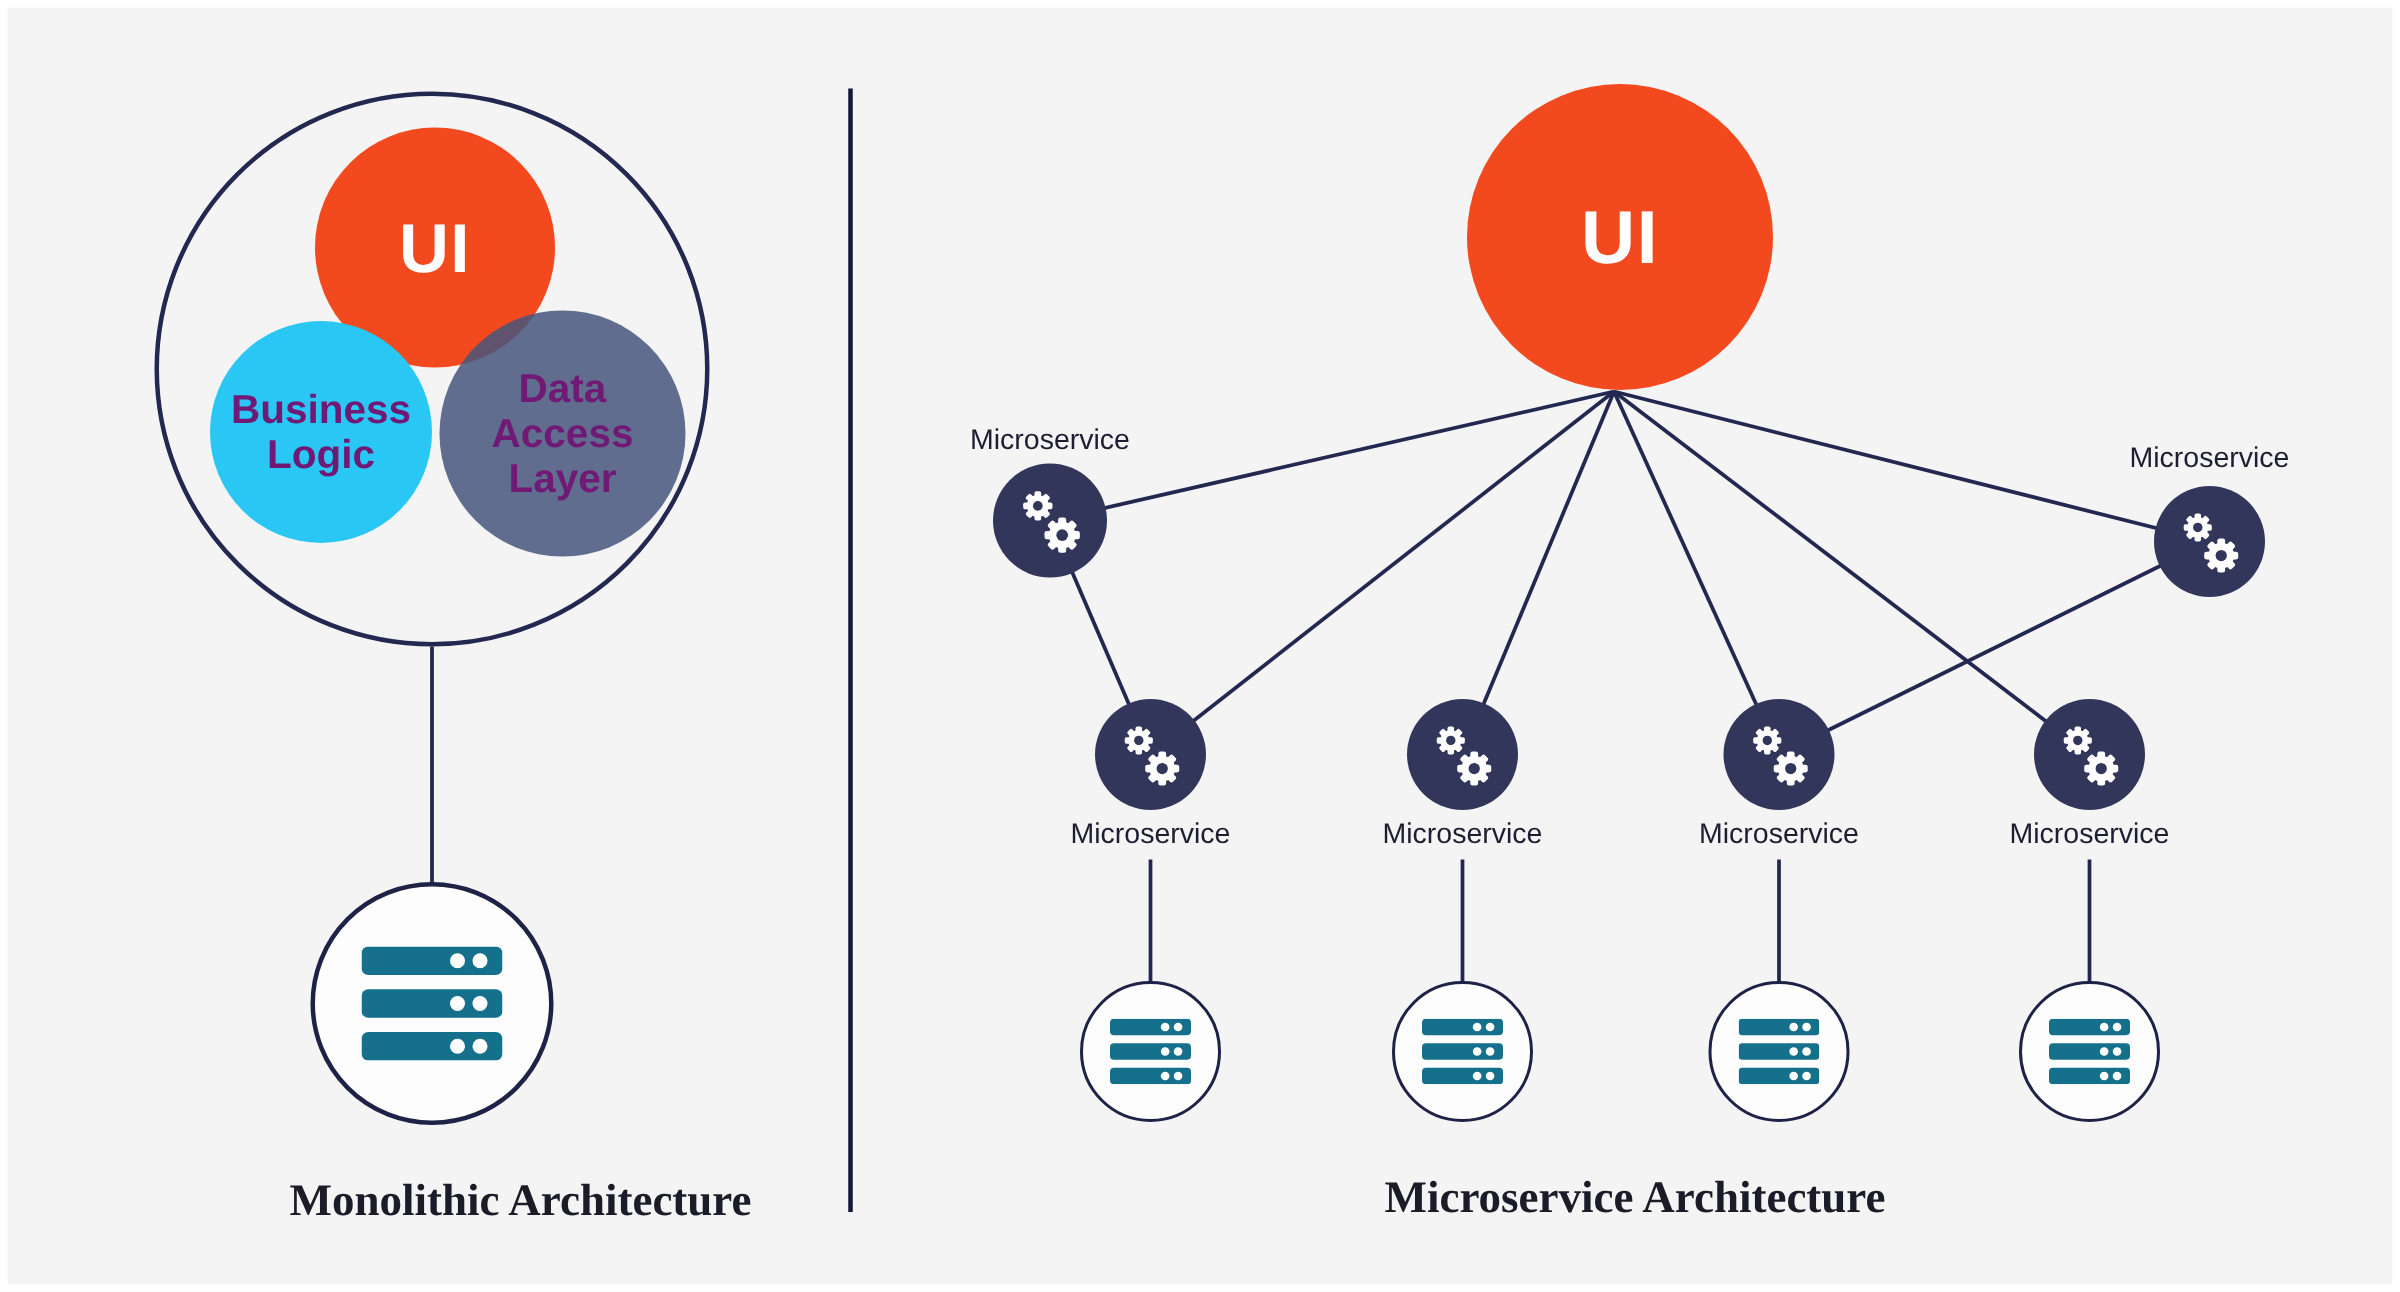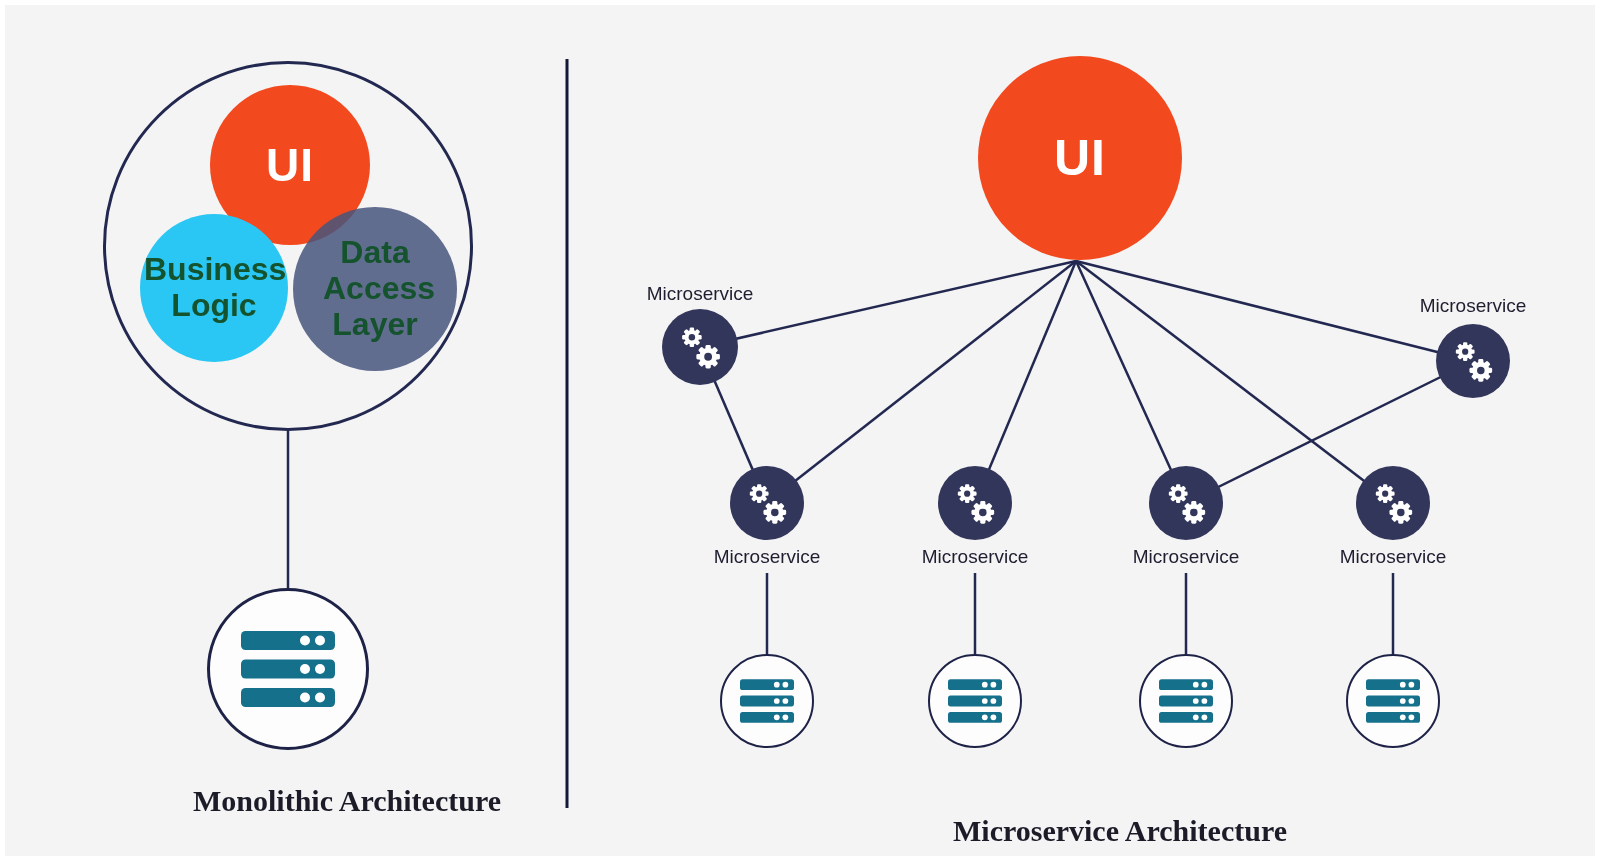--- a/index.html
+++ b/index.html
@@ -45,42 +45,42 @@
     z-index: 4;
     display: flex; align-items: center; justify-content: center;
   }
   .mono-dal {
     left: 288px; top: 202px; width: 164px; height: 164px;
     background: rgba(70, 85, 125, 0.85);
     z-index: 5;
     display: flex; align-items: center; justify-content: center;
   }
   .venn-text {
-    color: #14532d; font-size: 32px; font-weight: 600;
+    color: #701a75; font-size: 27px; font-weight: 600;
     line-height: 1.12; text-align: center;
   }
   .venn-text.narrow { width: 104px; }
   .venn-text.mid { width: 140px; }
   .db-circle {
     border: 3px solid #1E2246;
     background: #FDFDFE;
     display: flex; align-items: center; justify-content: center;
     z-index: 3;
   }
   .mono-db { left: 202px; top: 583px; width: 162px; height: 162px; }
 
   .panel-title {
     position: absolute;
     font-size: 30px; font-weight: 600; color: #1C1C28;
     text-align: right; width: 420px;
     z-index: 2;
     font-family: Liberation Serif, serif;
   }
   .mono-title { left: 76px; top: 779px; }
-  .micro-title { left: 862px; top: 777px; margin-top: 32px; }
+  .micro-title { left: 832px; top: 777px; }
 
   
   .micro-ui {
     left: 973px; top: 51px; width: 204px; height: 204px;
     background: #F2491E;
     z-index: 3;
     display: flex; align-items: center; justify-content: center;
   }
   .micro-ui .big-label { font-size: 50px; font-weight: 600; color: #ffffff; letter-spacing: 1px; }
 

